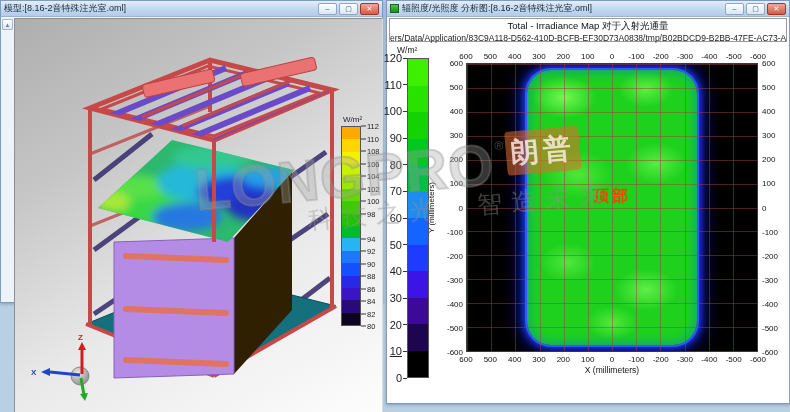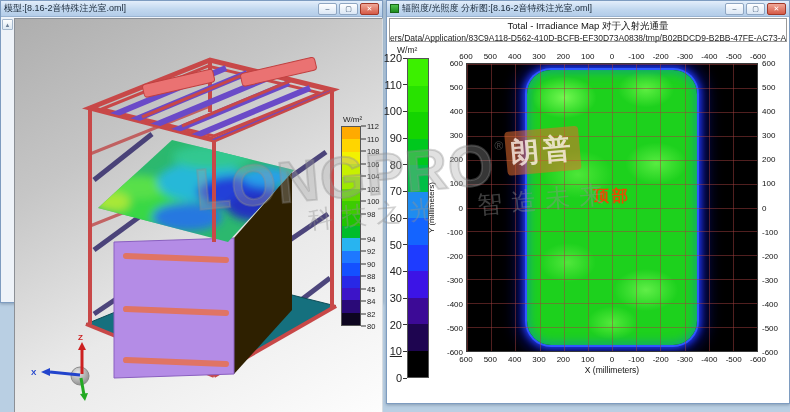--- a/index.html
+++ b/index.html
@@ -267,21 +267,21 @@
             <span class="ltick" style="top: 18.75%;">106</span>
             <span class="ltick" style="top: 25%;">104</span>
             <span class="ltick" style="top: 31.25%;">102</span>
             <span class="ltick" style="top: 37.5%;">100</span>
             <span class="ltick" style="top: 43.75%;">98</span>
             <span class="ltick" style="top: 50%; margin-left: 48px;">96</span>
             <span class="ltick" style="top: 56.25%;">94</span>
             <span class="ltick" style="top: 62.5%;">92</span>
             <span class="ltick" style="top: 68.75%;">90</span>
             <span class="ltick" style="top: 75%;">88</span>
-            <span class="ltick" style="top: 81.25%;">45</span>
+            <span class="ltick" style="top: 81.25%;">86</span>
             <span class="ltick" style="top: 87.5%;">84</span>
             <span class="ltick" style="top: 93.75%;">82</span>
             <span class="ltick" style="top: 100%;">80</span>
           </div>
       </div>
     </div>
   </div>
 </div>
 
 <div class="win" id="rightwin">

